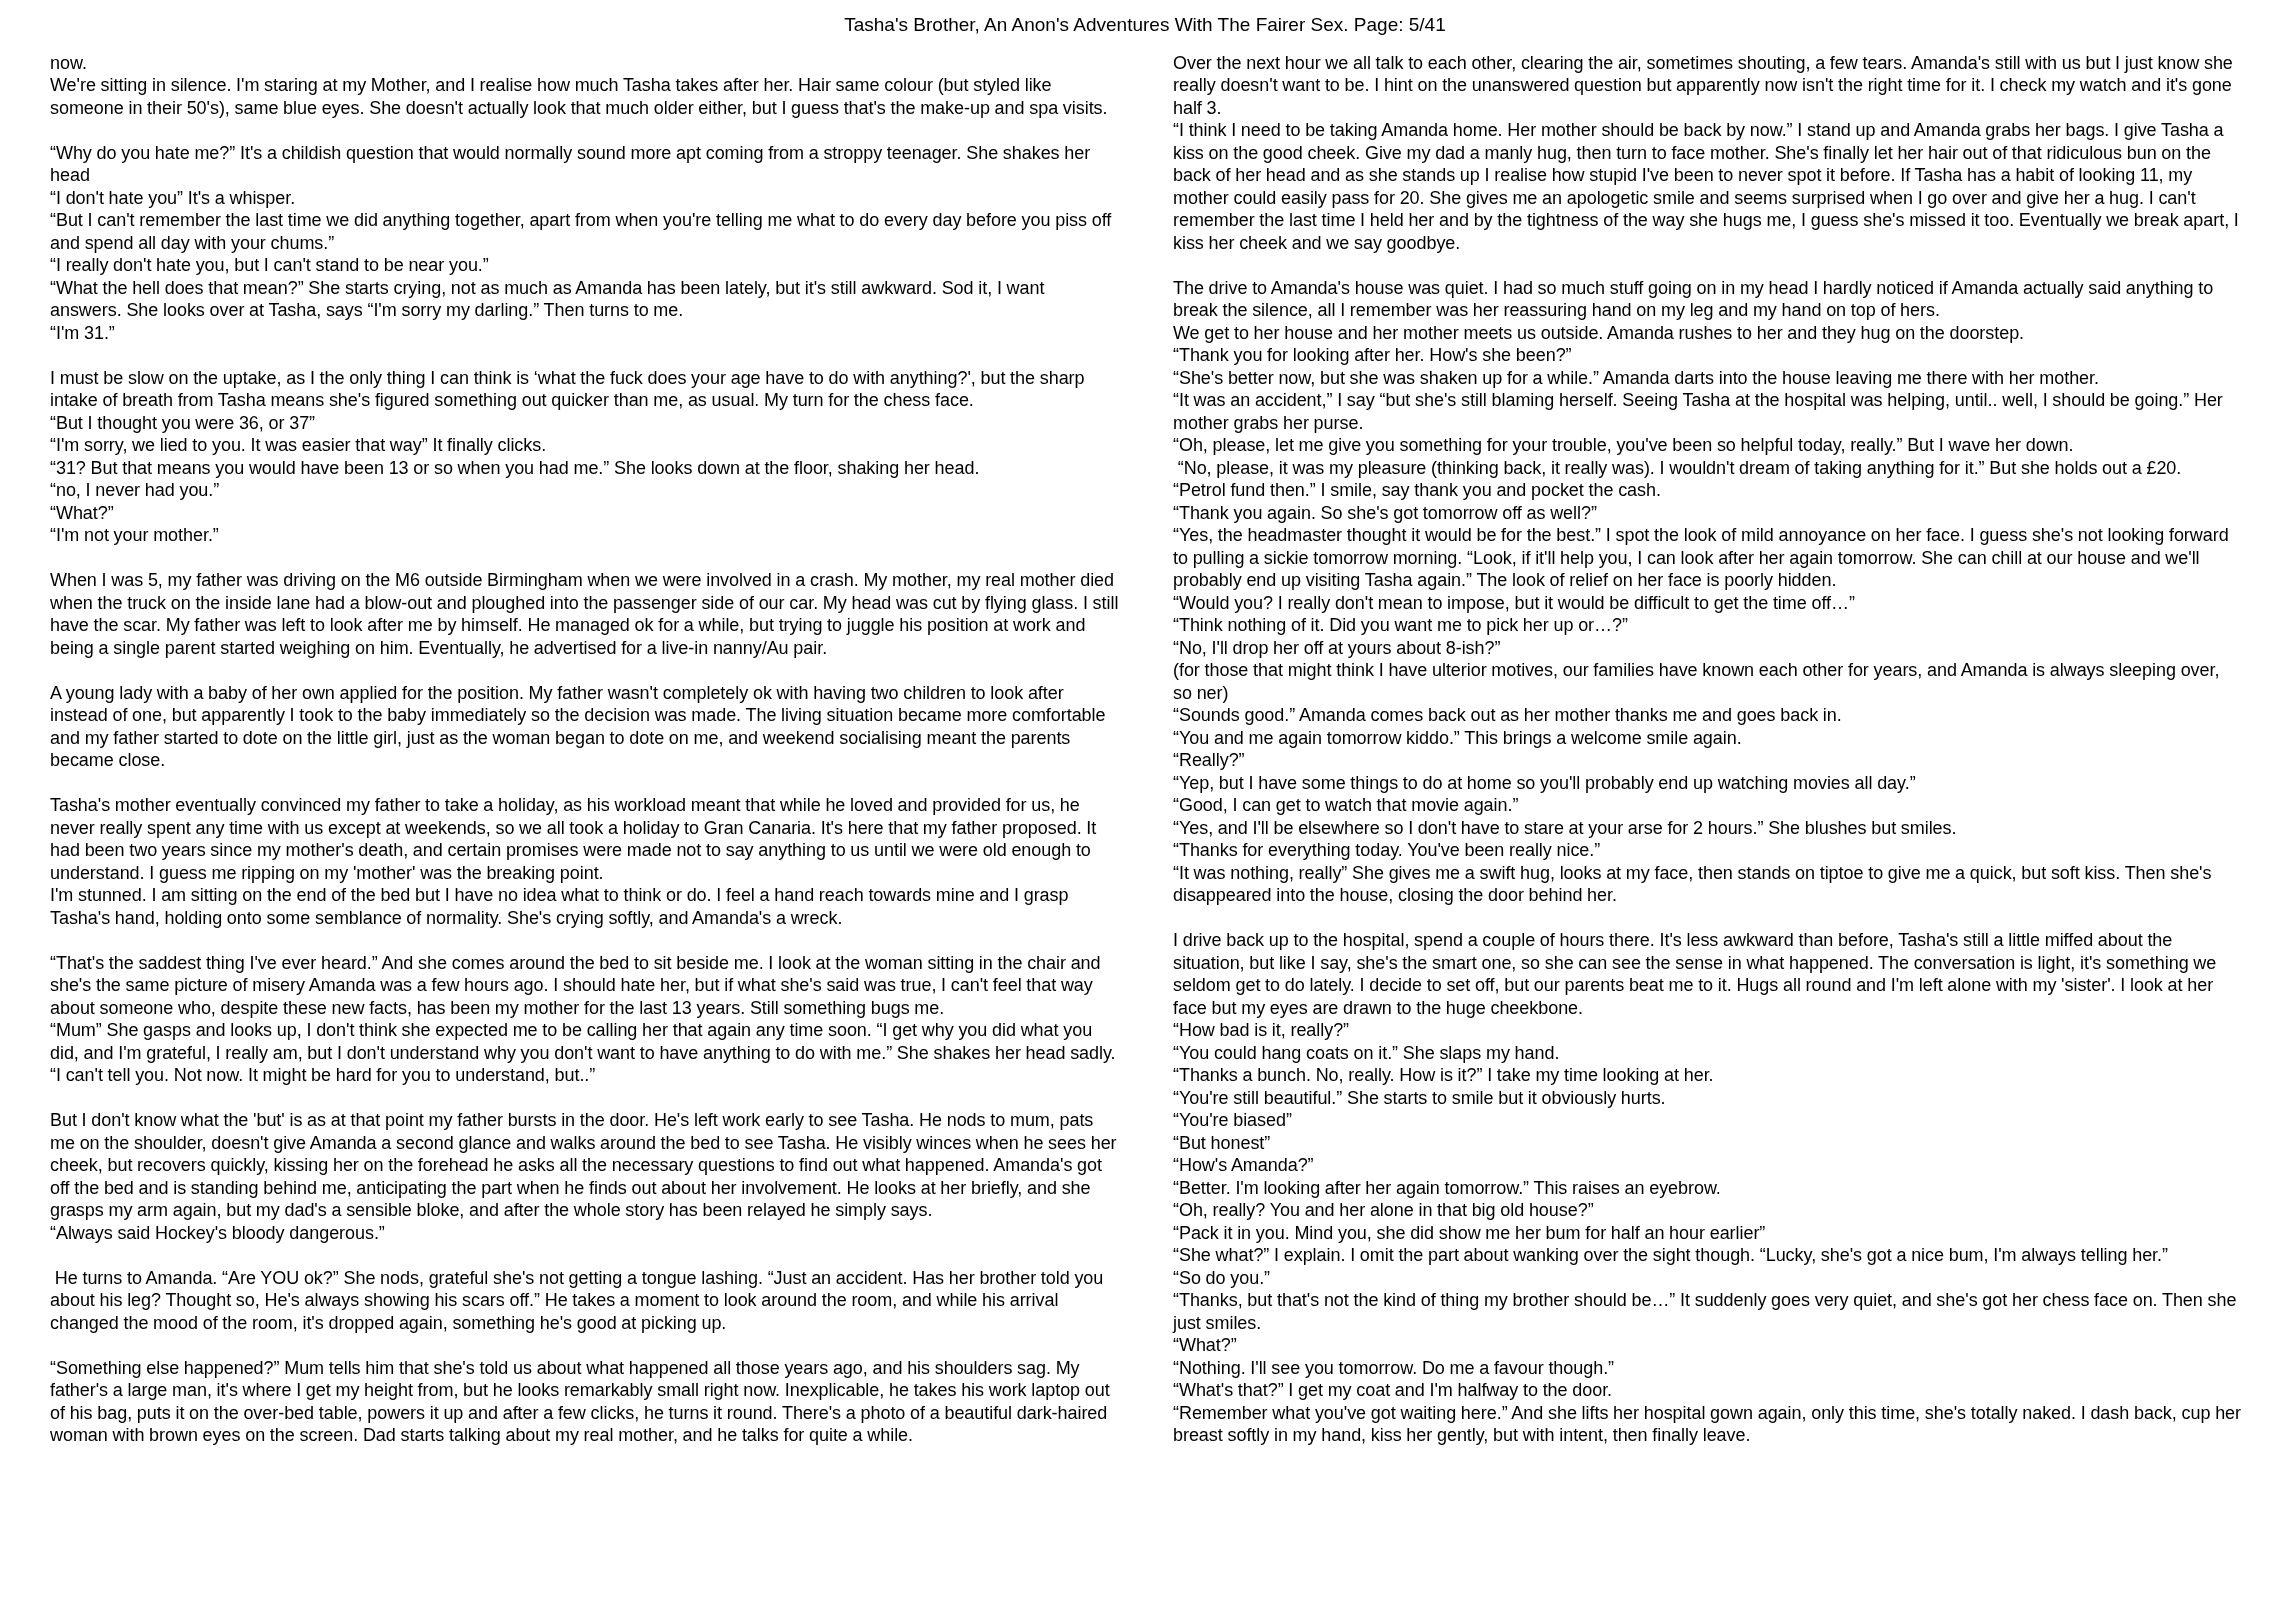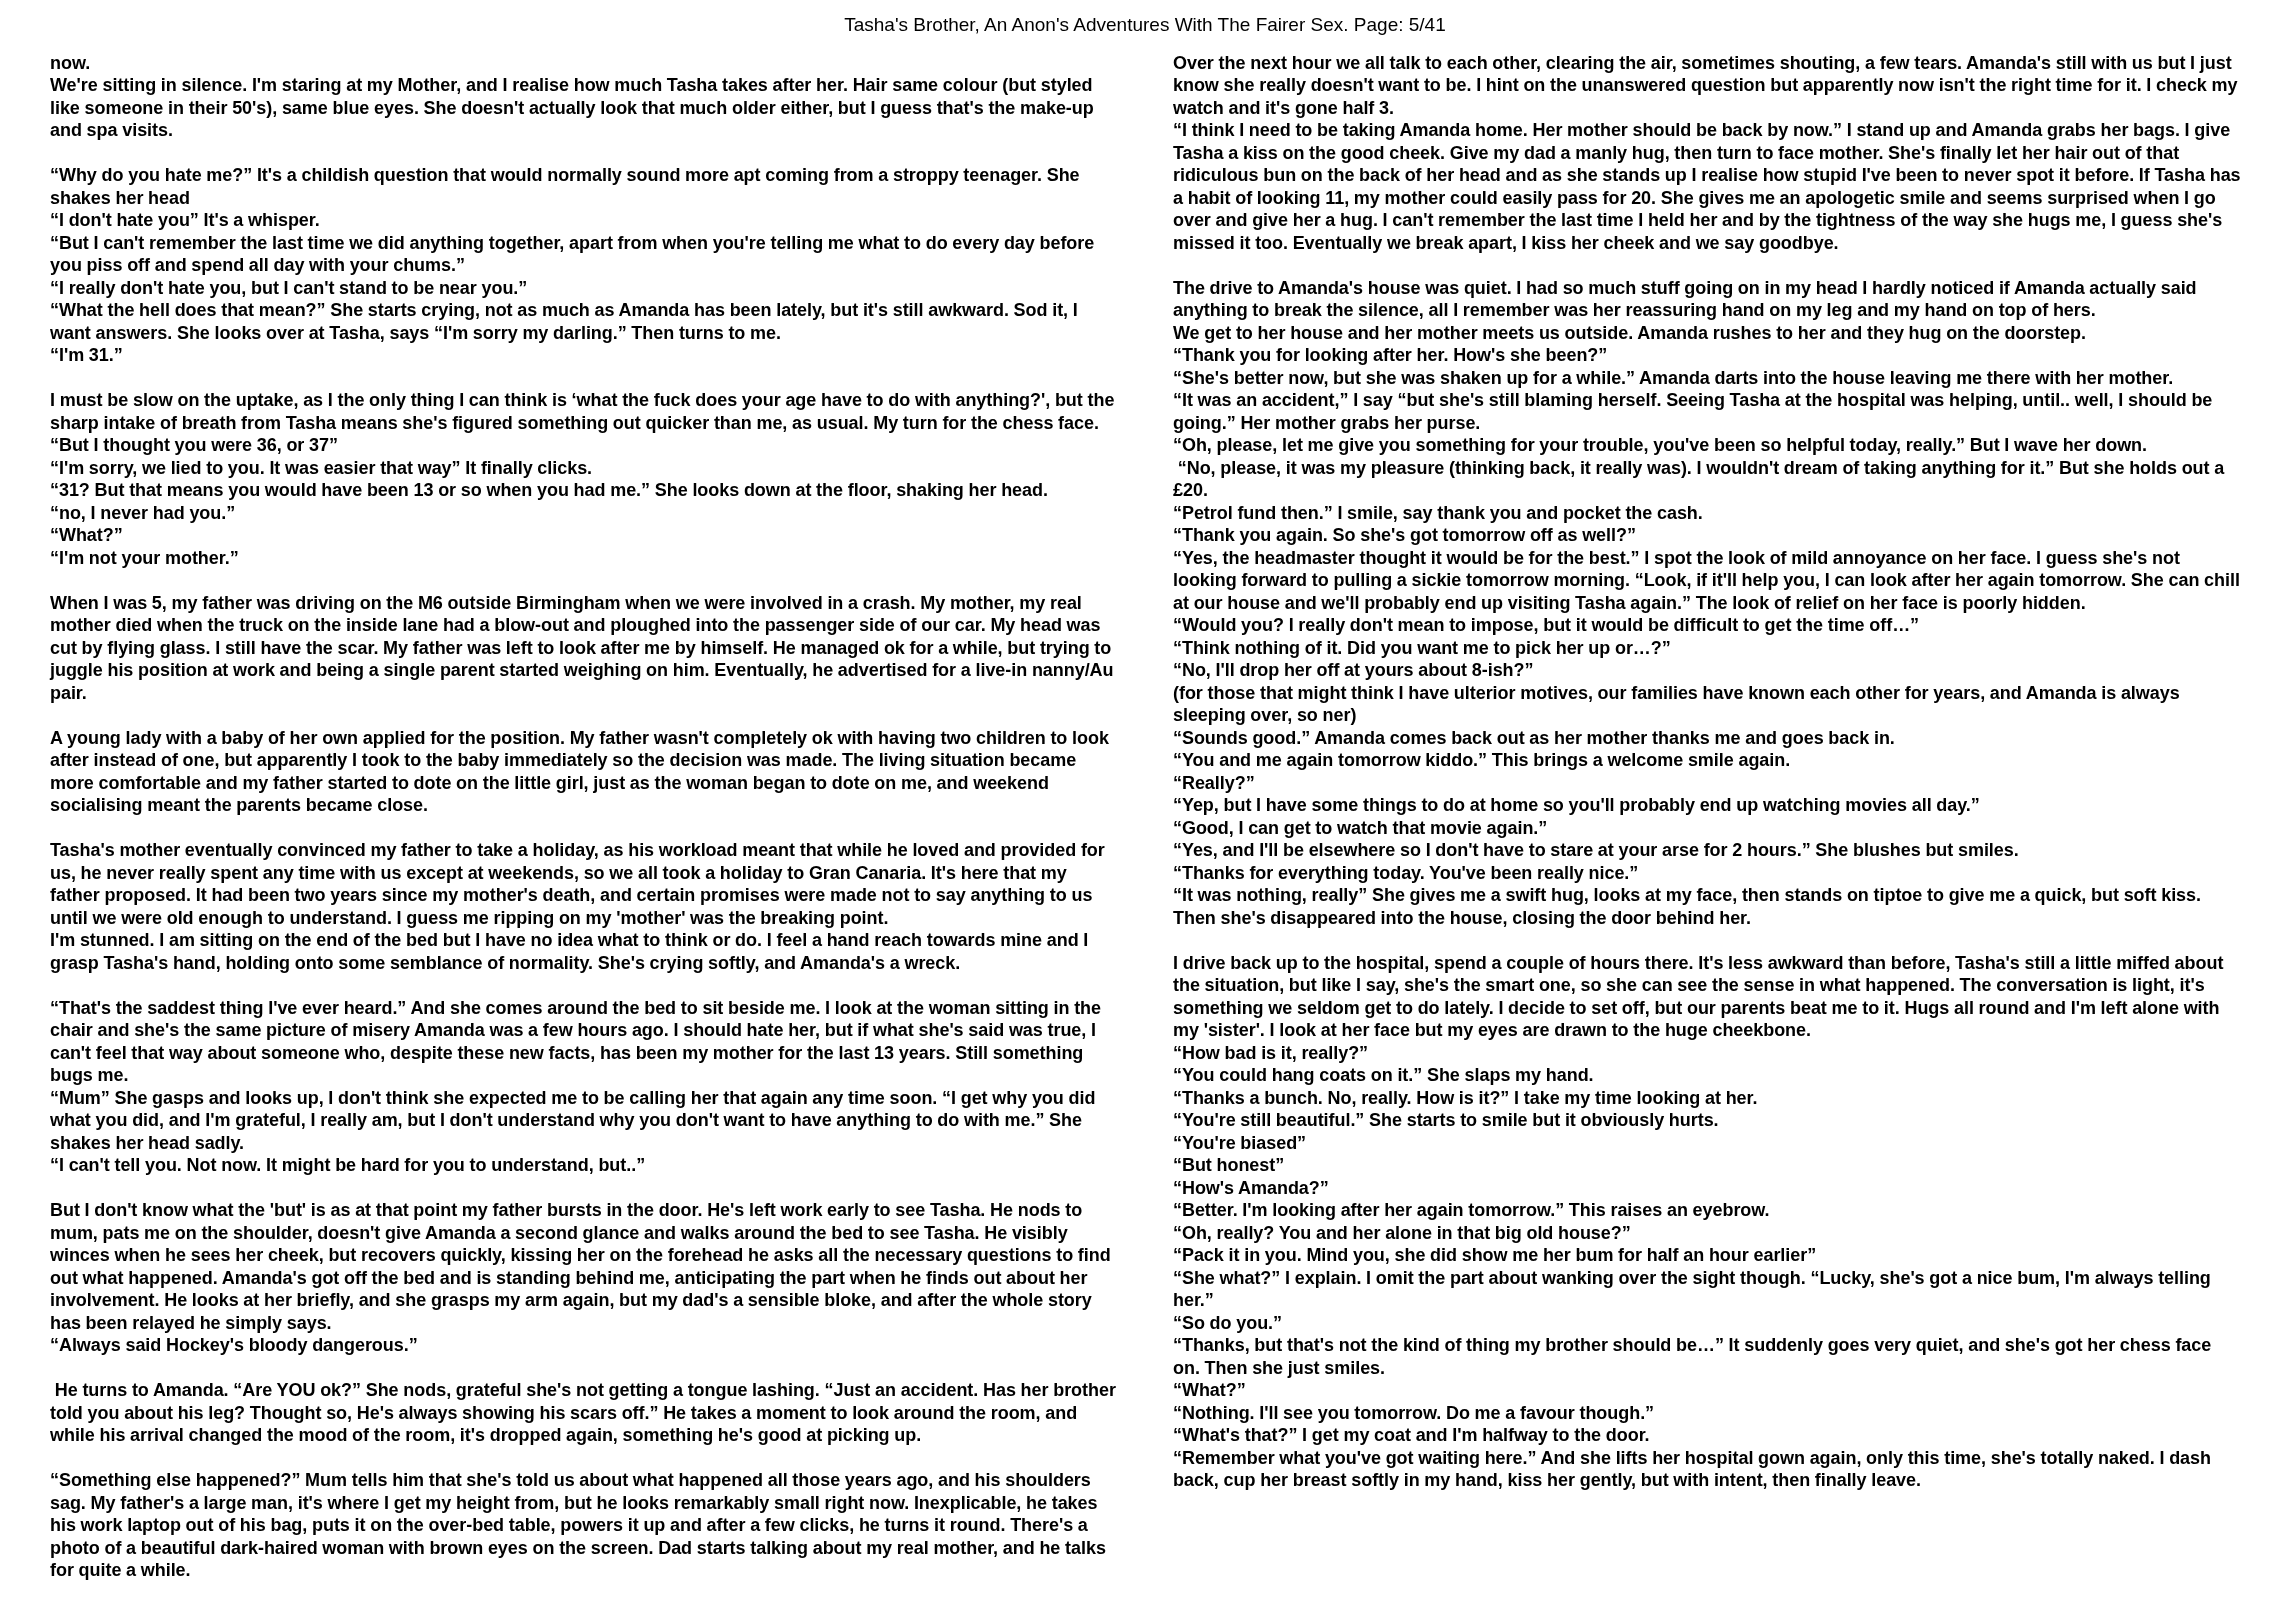--- a/index.html
+++ b/index.html
@@ -39,21 +39,20 @@
     align-items: flex-start;
     padding: 0 48px 0 50px;
     box-sizing: border-box;
     width: 2290px;
     margin-top: 13px;
   }
   .column {
     width: 1069px;
     flex: 0 0 1069px;
     box-sizing: border-box;
-    font-weight: bold;
   }
   .col-gap {
     flex: 0 0 54px;
     width: 54px;
   }
   .para {
     font-size: 18px;
     line-height: 22.5px;
     margin: 0;
     white-space: pre-wrap;

